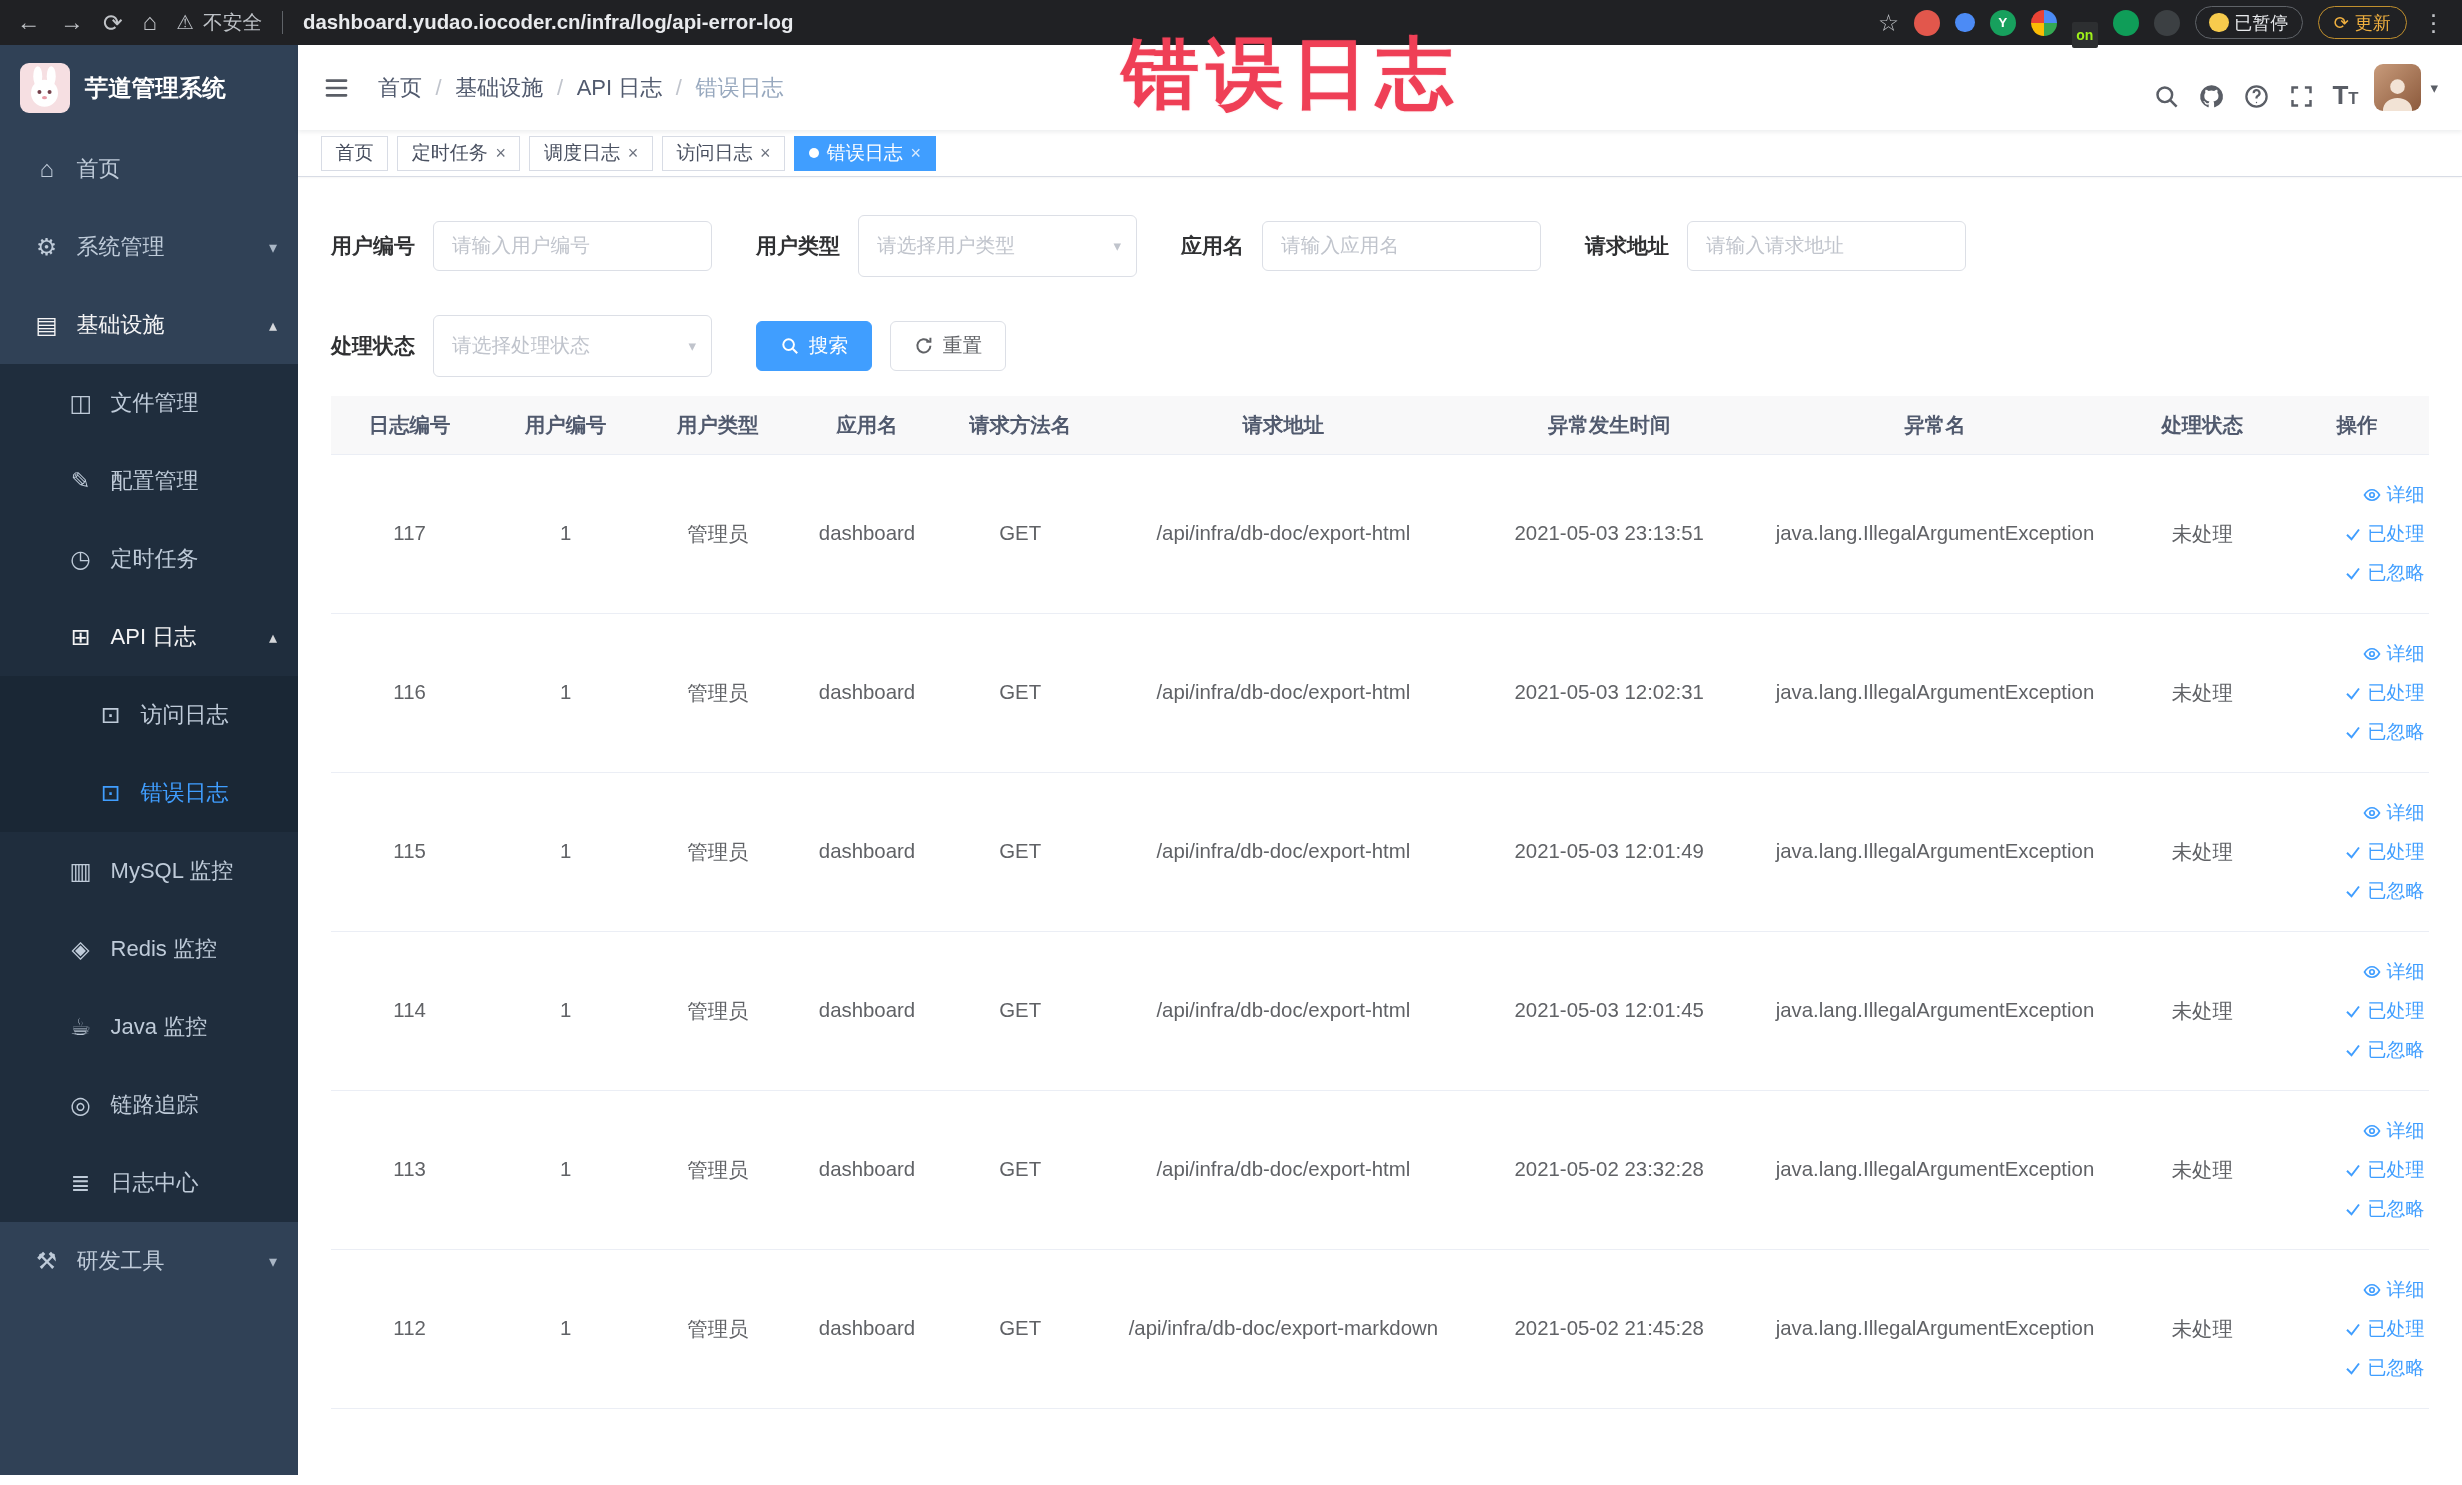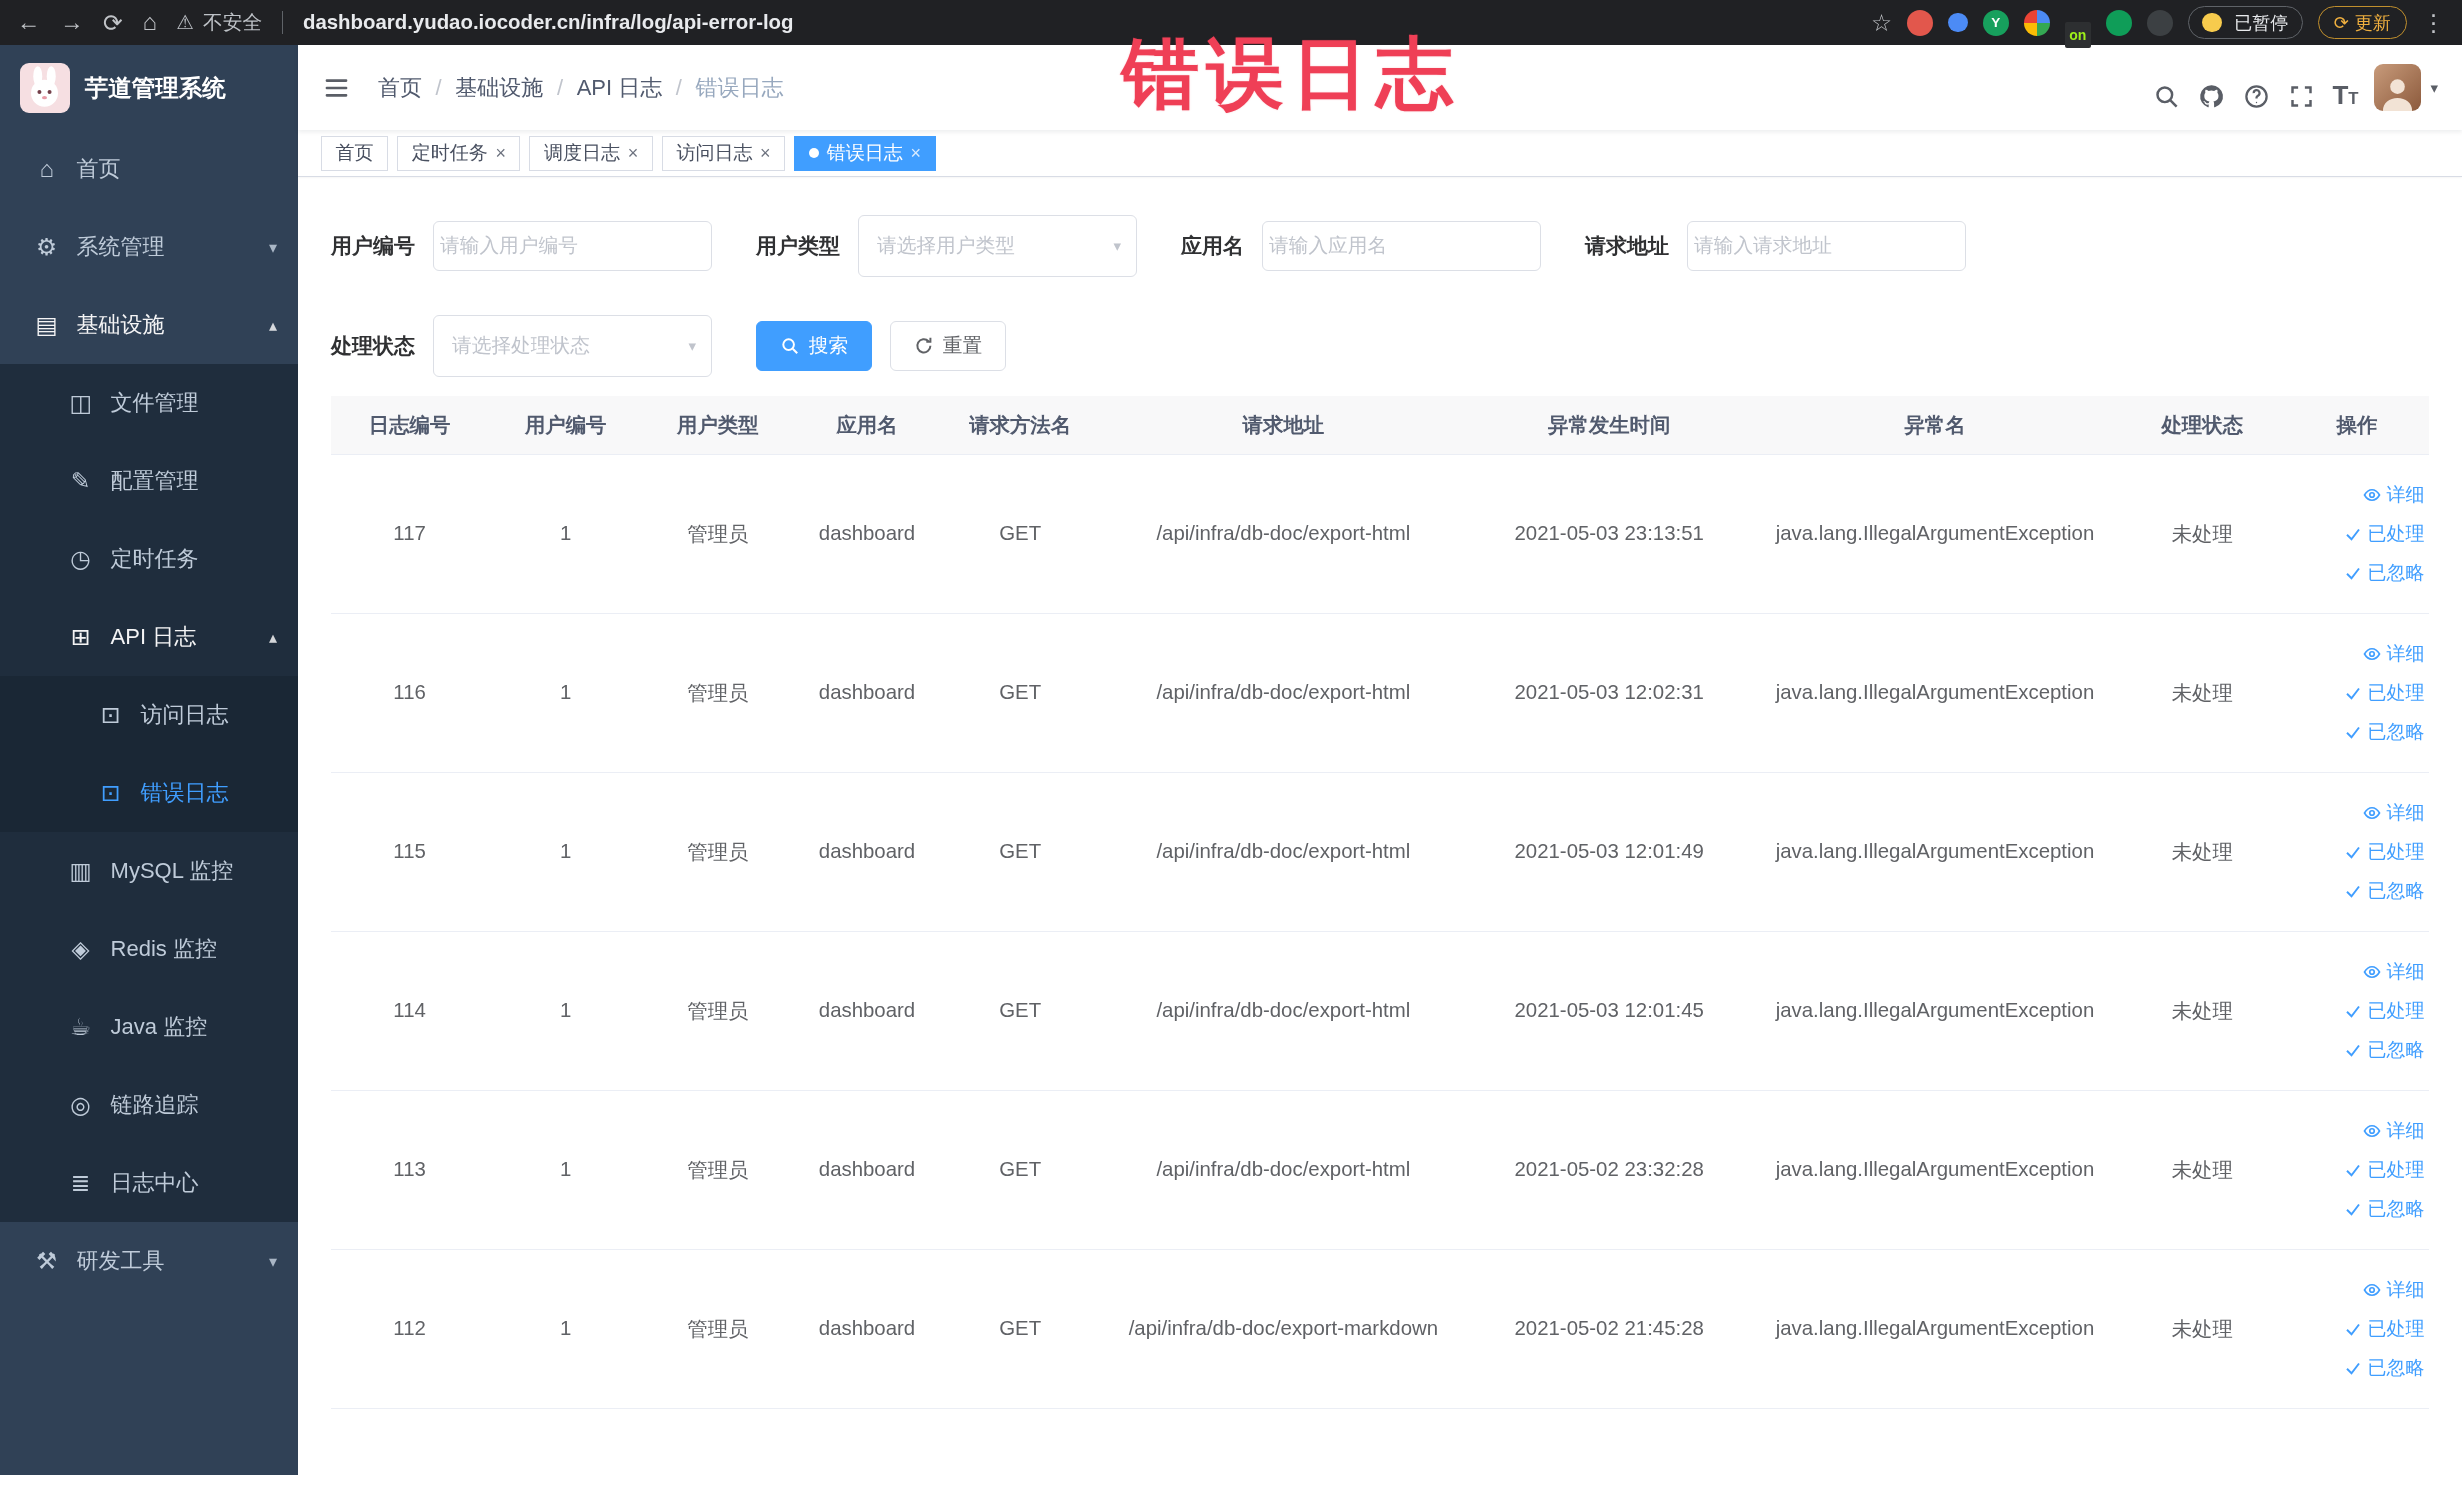--- a/index.html
+++ b/index.html
@@ -14,21 +14,21 @@
   .chrome .sec { display:flex; align-items:center; gap:9px; font-size:19.7px; color:#bdc1c6; }
   .chrome .sep { width:1.5px; height:23px; background:#5f6368; }
   .chrome .url { font-size:20.4px; font-weight:600; color:#e8eaed; flex:1; white-space:nowrap; overflow:hidden; }
   .chrome .right { display:flex; align-items:center; gap:15px; margin-left:auto; }
   .ext { width:26px; height:26px; border-radius:50%; display:flex; align-items:center; justify-content:center;
          font-size:13.6px; font-weight:700; color:#fff; cursor:pointer; flex:none; }
   .ext-red{background:#e2574c} .ext-blue{background:#4c8bf5; width:19.7px; height:19.7px;}
   .ext-green-y{background:#17a05d} .ext-grid{background:conic-gradient(#4c8bf5 0 25%,#34a853 0 50%,#fbbc05 0 75%,#ea4335 0);}
   .ext-on{background:#2d2f31; border-radius:2px; color:#9ef01a; font-size:14px;margin-top:24px;}
   .ext-leaf{background:#0f9d58} .ext-paw{background:#3c4043}
-  .chip { display:flex; align-items:center; gap:12px; border:1.5px solid #5f6368; border-radius:21px;
+  .chip { display:flex; align-items:center; gap:5px; border:1.5px solid #5f6368; border-radius:21px;
           padding:3.8px 13.6px; font-size:18px; color:#e8eaed; cursor:pointer; }
   .chip .face { width:19.7px; height:19.7px; border-radius:50%; background:#f7cb4d; }
   .update { border:1.5px solid #c08f2d; color:#f0b03f; border-radius:19.7px; padding:3.8px 15px;
             font-size:18px; display:flex; gap:6px; align-items:center; cursor:pointer; }
 
   
   .sidebar { position:absolute; top:45px; left:0; width:298px; bottom:11px; background:#304156; color:#bfcbd9; }
   .logo { height:85px; display:flex; align-items:center; gap:15px; padding:0 19.7px; cursor:pointer; }
   .logo-img { width:50px; height:50px; border-radius:9px; background:#f6dfe2; display:flex;
               align-items:center; justify-content:center; overflow:hidden; flex:none; }
@@ -72,21 +72,21 @@
   .tag .tag-close { font-size:18px; line-height:1; opacity:.8; }
   .tag.active { background:#409eff; border-color:#409eff; color:#fff; }
   .tag-dot { width:10.6px; height:10.6px; border-radius:50%; background:#fff; }
 
   
   .content { flex:1; padding:21px 33px 0 33px; overflow:hidden; }
   .form-row { display:flex; align-items:center; margin-top:16.7px; }
   .form-row + .form-row { margin-top:38px; }
   .form-item { display:flex; align-items:center; margin-right:44px; }
   .form-label { font-size:21px; font-weight:700; color:#303133; margin-right:18px; white-space:nowrap; }
-  .tinput { width:279px; height:50px; border:0.8px solid #dcdfe6; border-radius:6px; padding:0 6px;
+  .tinput { width:279px; height:50px; border:0.8px solid #dcdfe6; border-radius:6px; padding:0 18px;
             font-size:19.7px; color:#606266; font-family:inherit; outline:none; background:#fff; }
   .tinput::placeholder { color:#c0c4cc; }
   .tselect { width:279px; height:62px; border:0.8px solid #dcdfe6; border-radius:6px; padding:0 15px 0 18px;
              display:flex; align-items:center; font-size:19.7px; color:#c0c4cc; background:#fff; cursor:pointer; }
   .tselect .sel-caret { margin-left:auto; color:#c0c4cc; font-size:15px; }
   .daterange { width:357px; height:50px; border:0.8px solid #dcdfe6; border-radius:6px; padding:0 15px;
                display:flex; align-items:center; gap:12px; font-size:19.7px; color:#c0c4cc; background:#fff; cursor:pointer; }
   .daterange svg { width:23px; height:23px; color:#c0c4cc; flex:none; }
   .daterange .dr-sep { color:#c0c4cc; }
   .btn { height:50px; border-radius:6px; display:inline-flex; align-items:center; gap:9px;

